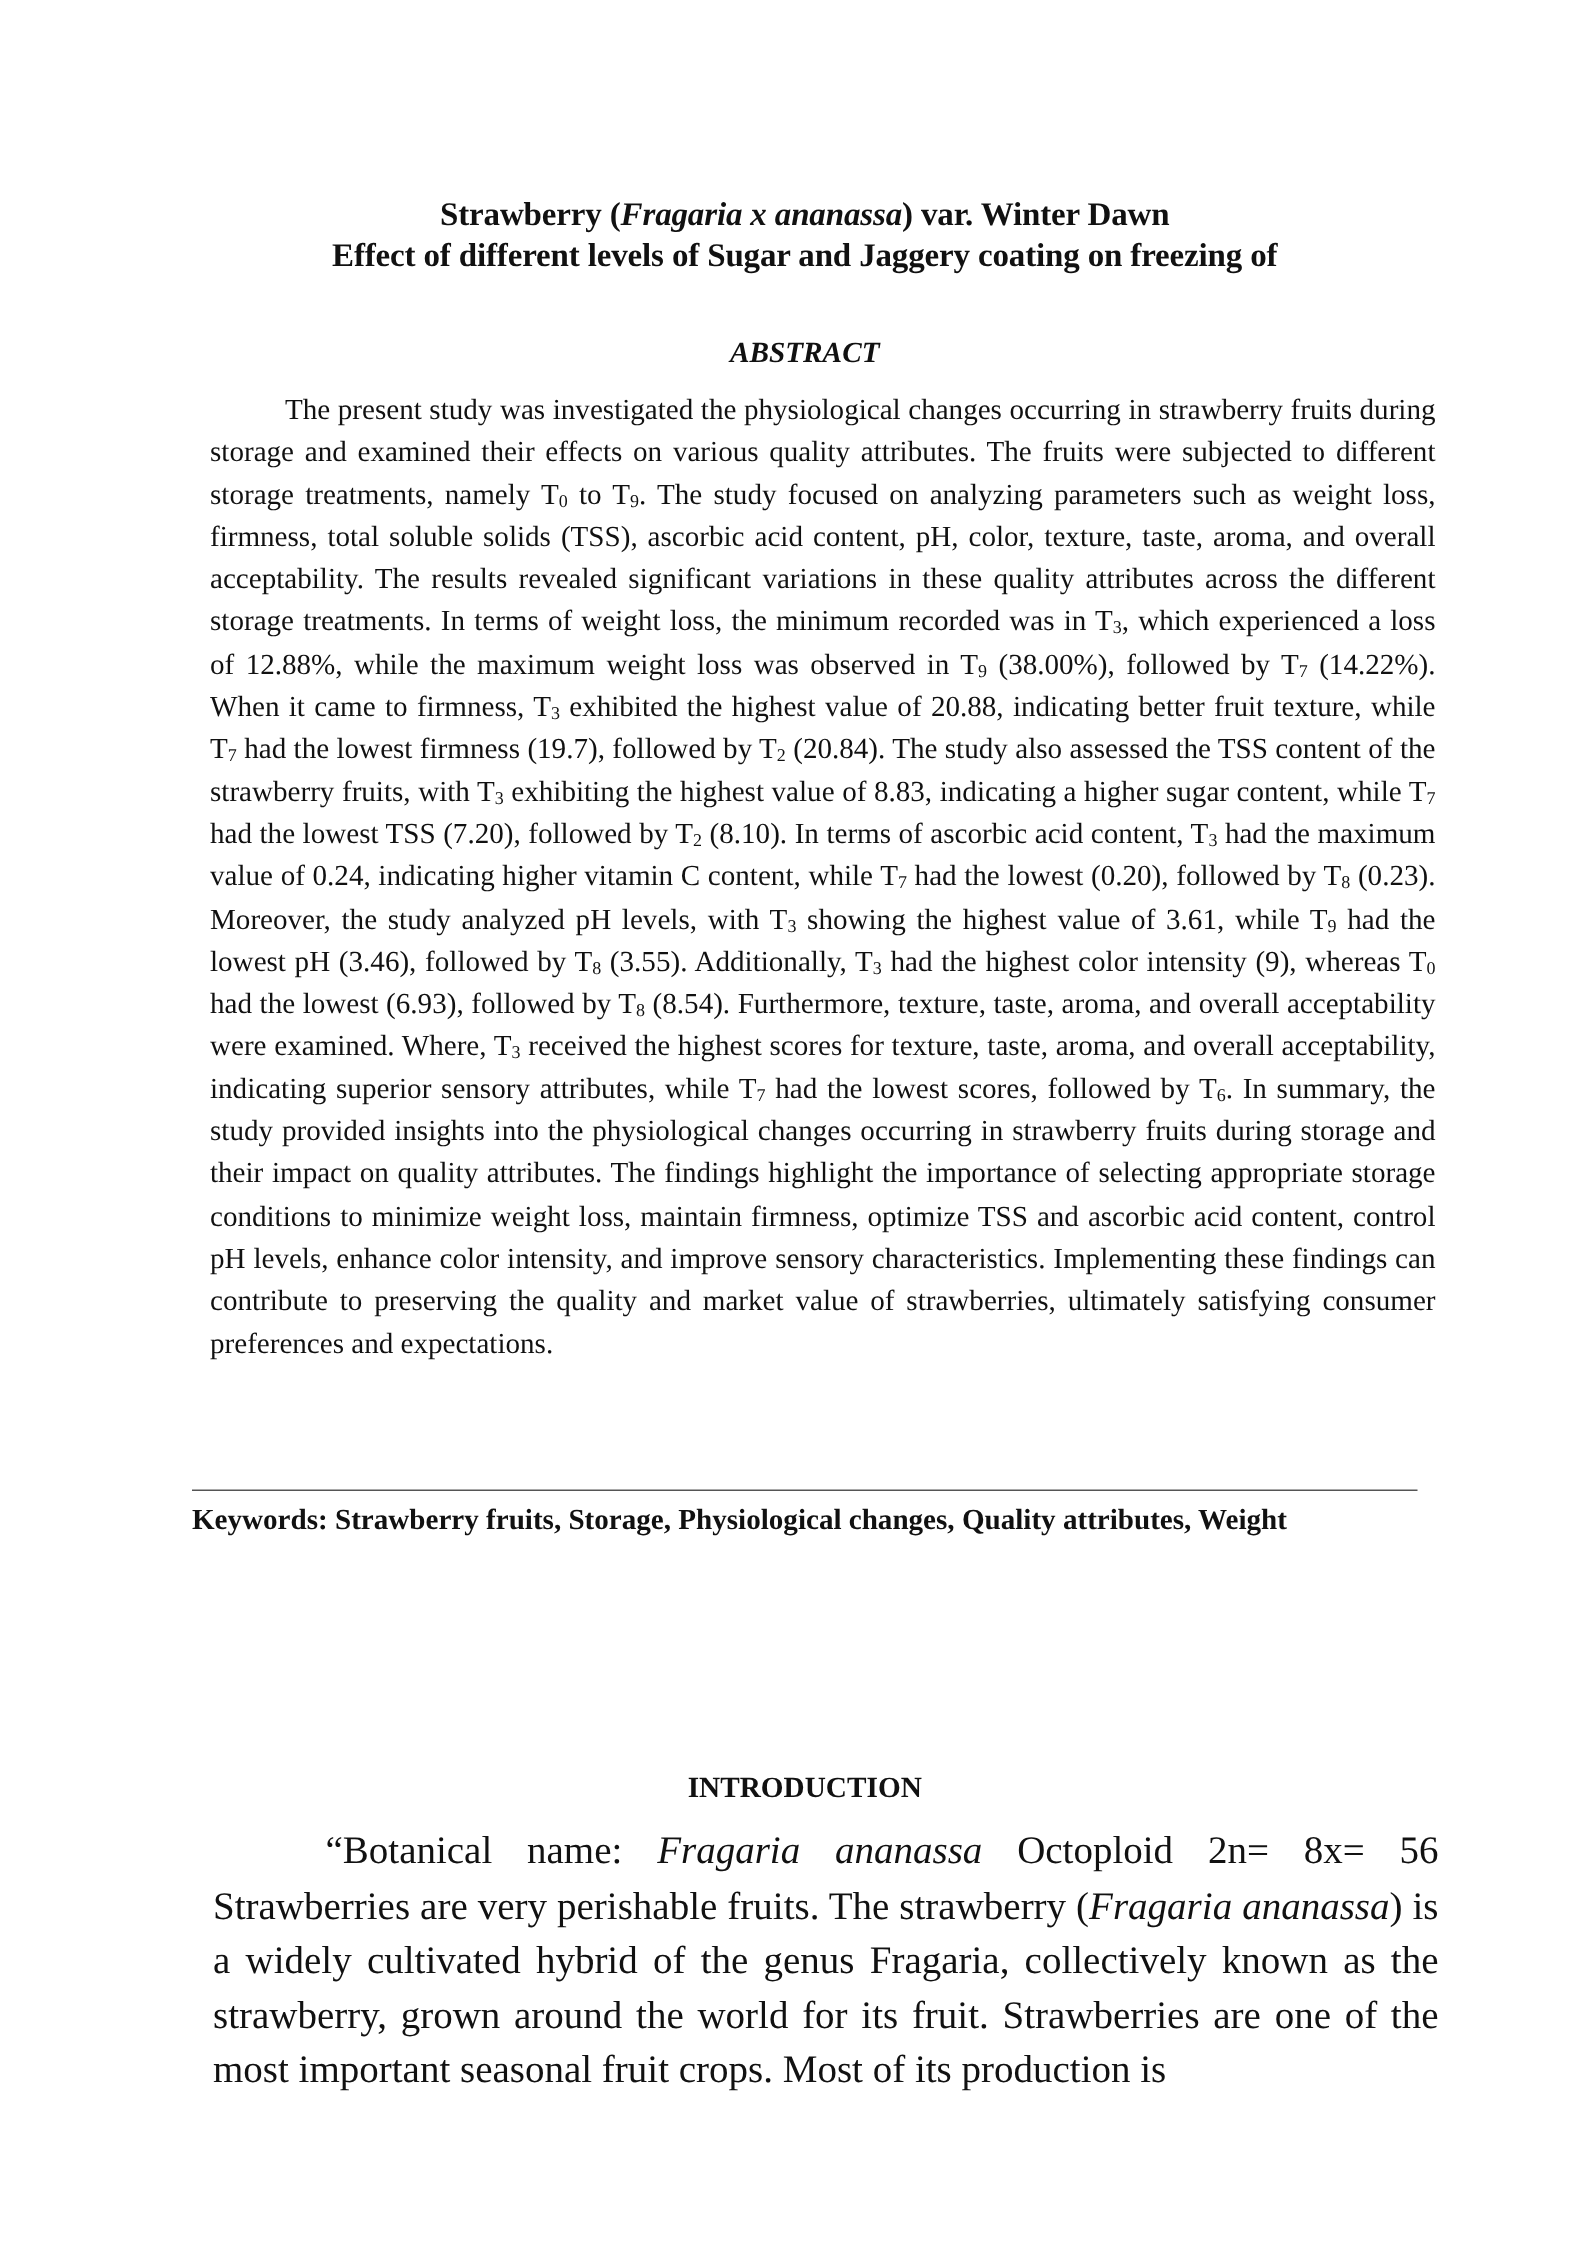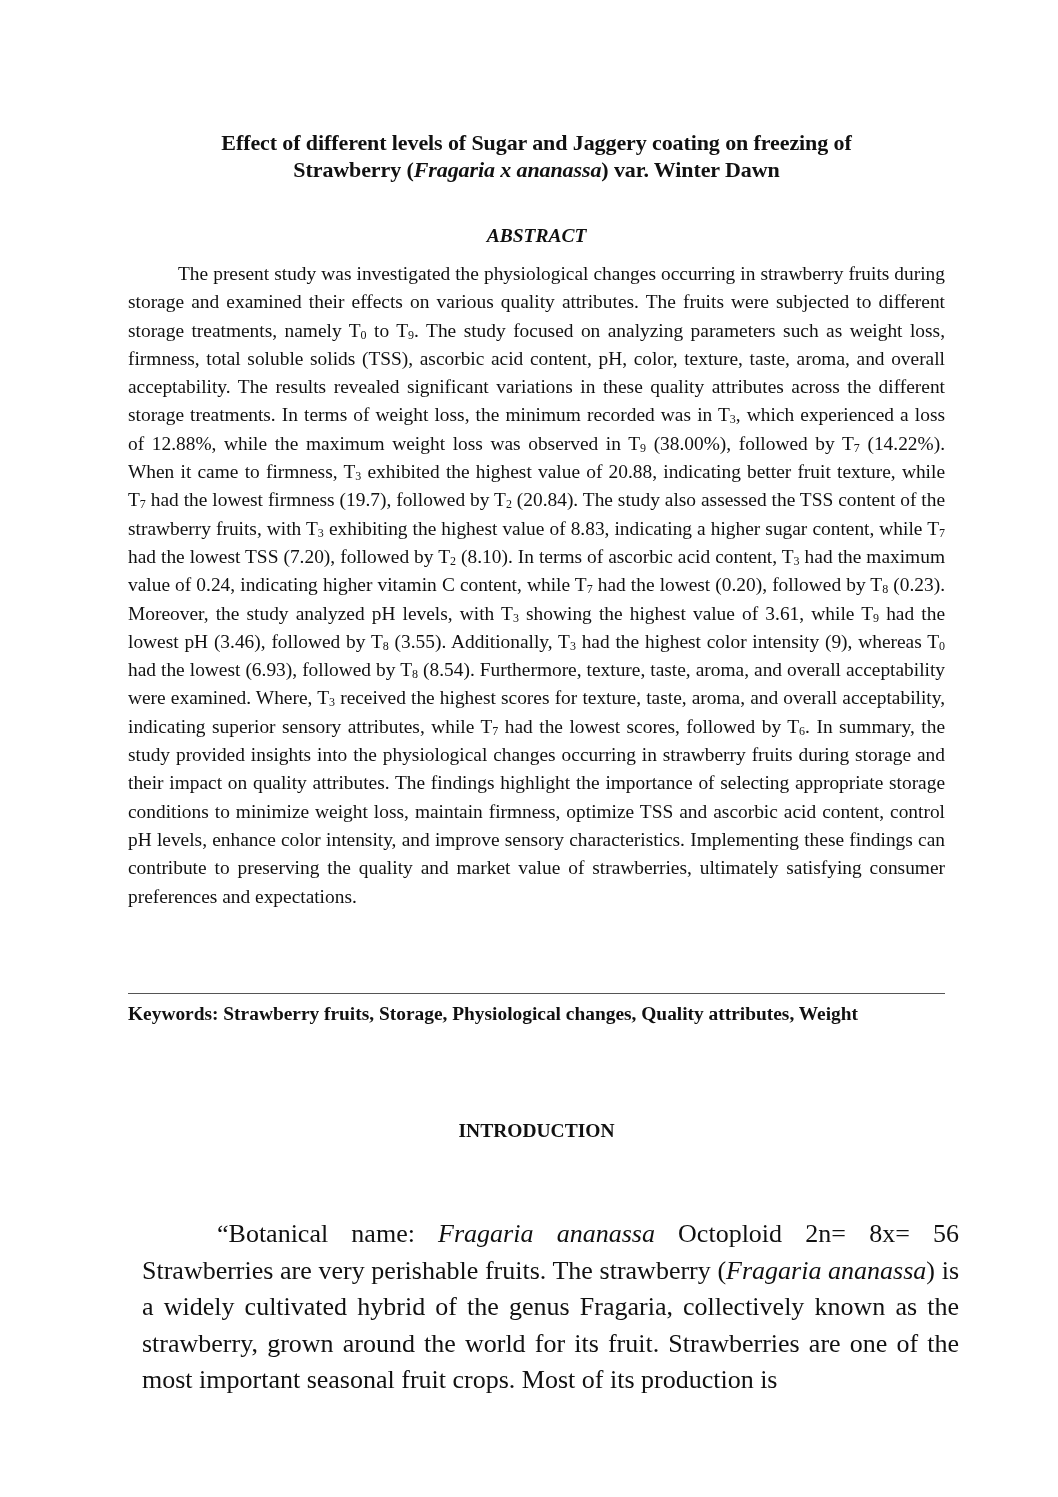--- a/index.html
+++ b/index.html
@@ -3,39 +3,39 @@
 <meta charset="utf-8">
 <style>
   html, body { margin: 0; padding: 0; background: #ffffff; }
   body { width: 1058px; height: 1497px; position: relative; overflow: hidden;
          font-family: "Liberation Serif", serif; color: #111; }
   .page { position: absolute; left: 128px; top: 0; width: 817px; }
   .title { position: absolute; top: 129px; left: -20px; width: 857px; text-align: center;
            font-weight: bold; font-size: 22px; line-height: 27px; letter-spacing: -0.1px; }
   .heading { position: absolute; left: 0; width: 817px; text-align: center; font-weight: bold; font-size: 19.5px; }
   .abstract-heading { top: 225px; font-style: italic; }
-  .intro-heading { top: 1120px; }
-  .abstract { position: absolute; top: 260px; left: 0; width: 817px; font-size: 19.4px; line-height: 28.3px;
+  .intro-heading { top: 1182px; }
+  .abstract { position: absolute; top: 260px; left: 12px; width: 817px; font-size: 19.4px; line-height: 28.3px;
               text-align: justify; text-indent: 50px; margin: 0; }
   .abstract sub, .intro sub { font-size: 12px; vertical-align: -2px; line-height: 0; }
   .rule { position: absolute; top: 993px; left: 0; width: 817px; height: 0; border-top: 1.5px solid #555; }
   .keywords { position: absolute; top: 996px; left: 0; width: 817px; font-weight: bold; font-size: 19.4px; line-height: 36px; margin: 0; }
   .keywords .kw-label { }
   .keywords .kw-cont { display: block; padding-left: 105px; margin-top: 0; }
   .intro { position: absolute; top: 1214px; left: 12px; width: 817px; font-size: 26px; line-height: 36.5px;
            text-align: justify; text-indent: 75px; margin: 2px; }
   .intro i, .title i { font-style: italic; }
 </style>
 </head>
 <body>
 
 <div class="page">
   <div class="title">
+    <div><span>Strawberry (</span><i>Fragaria x ananassa</i><span>) var. Winter Dawn</span></div>
     <div>Effect of different levels of Sugar and Jaggery coating on freezing of</div>
-    <div><span>Strawberry (</span><i>Fragaria x ananassa</i><span>) var. Winter Dawn</span></div>
   </div>
 
   <div class="heading abstract-heading">ABSTRACT</div>
   <p class="abstract" id="abstract-body"><span>The present study was investigated the physiological changes occurring in strawberry fruits during storage and examined their effects on various quality attributes. The fruits were subjected to different storage treatments, namely T</span><sub>0</sub><span> to T</span><sub>9</sub><span>. The study focused on analyzing parameters such as weight loss, firmness, total soluble solids (TSS), ascorbic acid content, pH, color, texture, taste, aroma, and overall acceptability. The results revealed significant variations in these quality attributes across the different storage treatments. In terms of weight loss, the minimum recorded was in T</span><sub>3</sub><span>, which experienced a loss of 12.88%, while the maximum weight loss was observed in T</span><sub>9</sub><span> (38.00%), followed by T</span><sub>7</sub><span> (14.22%). When it came to firmness, T</span><sub>3</sub><span> exhibited the highest value of 20.88, indicating better fruit texture, while T</span><sub>7</sub><span> had the lowest firmness (19.7), followed by T</span><sub>2</sub><span> (20.84). The study also assessed the TSS content of the strawberry fruits, with T</span><sub>3</sub><span> exhibiting the highest value of 8.83, indicating a higher sugar content, while T</span><sub>7</sub><span> had the lowest TSS (7.20), followed by T</span><sub>2</sub><span> (8.10). In terms of ascorbic acid content, T</span><sub>3</sub><span> had the maximum value of 0.24, indicating higher vitamin C content, while T</span><sub>7</sub><span> had the lowest (0.20), followed by T</span><sub>8</sub><span> (0.23). Moreover, the study analyzed pH levels, with T</span><sub>3</sub><span> showing the highest value of 3.61, while T</span><sub>9</sub><span> had the lowest pH (3.46), followed by T</span><sub>8</sub><span> (3.55). Additionally, T</span><sub>3</sub><span> had the highest color intensity (9), whereas T</span><sub>0</sub><span> had the lowest (6.93), followed by T</span><sub>8</sub><span> (8.54). Furthermore, texture, taste, aroma, and overall acceptability were examined. Where, T</span><sub>3</sub><span> received the highest scores for texture, taste, aroma, and overall acceptability, indicating superior sensory attributes, while T</span><sub>7</sub><span> had the lowest scores, followed by T</span><sub>6</sub><span>. In summary, the study provided insights into the physiological changes occurring in strawberry fruits during storage and their impact on quality attributes. The findings highlight the importance of selecting appropriate storage conditions to minimize weight loss, maintain firmness, optimize TSS and ascorbic acid content, control pH levels, enhance color intensity, and improve sensory characteristics. Implementing these findings can contribute to preserving the quality and market value of strawberries, ultimately satisfying consumer preferences and expectations.</span></p>
 
   <div class="rule"></div>
   <p class="keywords"><span class="kw-label">Keywords:</span><span> Strawberry fruits, Storage, Physiological changes, Quality attributes, Weight</span></p>
 
   <div class="heading intro-heading">INTRODUCTION</div>
   <p class="intro" id="intro-body"><span>“Botanical name: </span><i>Fragaria ananassa</i><span> Octoploid 2n= 8x= 56 Strawberries are very perishable fruits. The strawberry (</span><i>Fragaria ananassa</i><span>) is a widely cultivated hybrid of the genus Fragaria, collectively known as the strawberry, grown around the world for its fruit. Strawberries are one of the most important seasonal fruit crops. Most of its production is</span></p>

